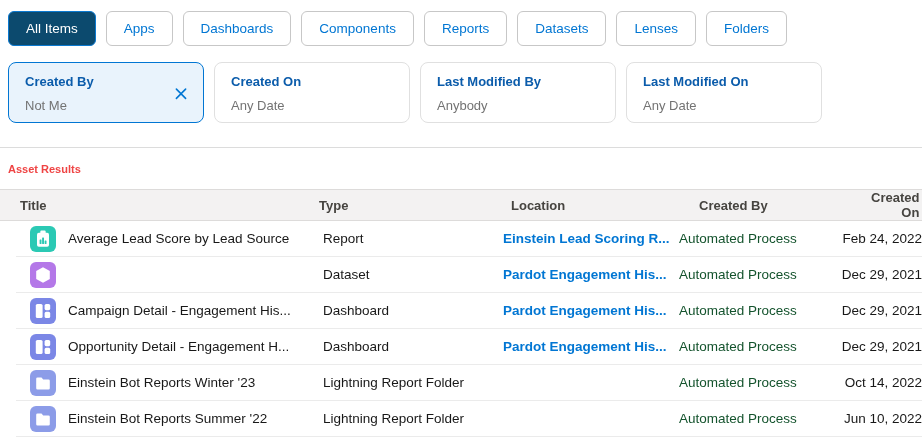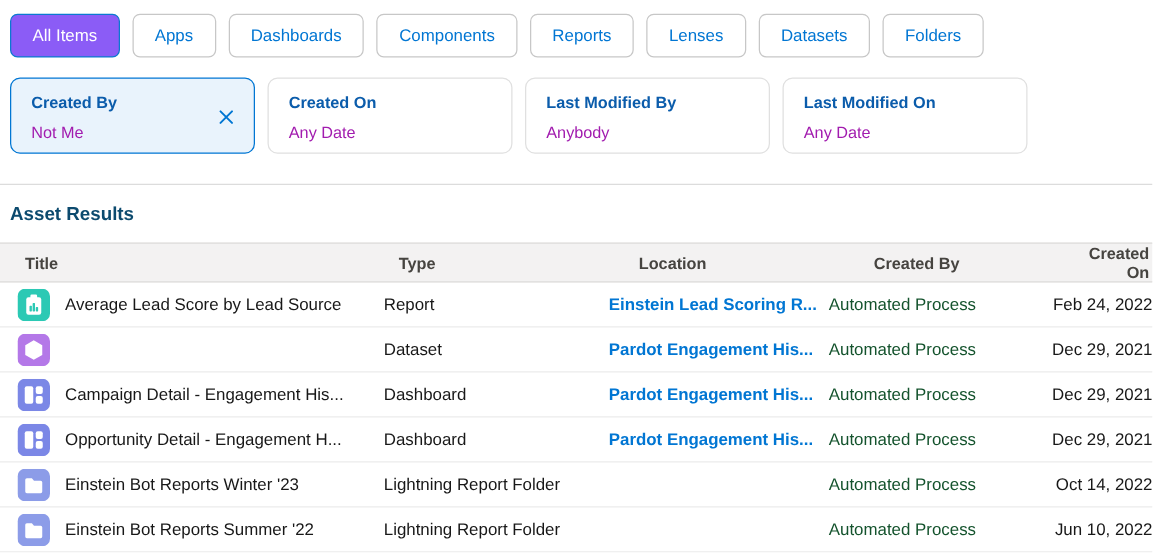--- a/index.html
+++ b/index.html
@@ -8,70 +8,70 @@
     font-family:"Liberation Sans",sans-serif;color:#181818;
     -webkit-font-smoothing:antialiased;
   }
   
   .tabs{display:flex;gap:10px;padding:11px 0 0 8px;}
   .tab{
     height:35px;padding:0 17px;border-radius:6px;border:1px solid #c7c7c7;
     background:#fff;color:#0176d3;font-size:13.5px;font-family:inherit;
     display:flex;align-items:center;cursor:pointer;white-space:nowrap;
   }
-  .tab.selected{background:#8b5cf6;border-color:#0b79d0;color:#fff;}
+  .tab.selected{background:#0c4a6e;border-color:#0b79d0;color:#fff;}
   
   .filters{display:flex;gap:10px;padding:16px 0 0 8px;}
   .filter-card{
     width:196px;height:61px;box-sizing:border-box;position:relative;
     border:1px solid #e0e0e0;border-radius:8px;background:#fff;
     padding:11px 16px;cursor:pointer;
   }
   .filter-card.selected{background:#e9f3fc;border-color:#0176d3;}
   .filter-title{font-size:13px;font-weight:bold;color:#0b5cab;}
-  .filter-value{font-size:13px;color:#a21caf;margin-top:9px;}
+  .filter-value{font-size:13px;color:#737373;margin-top:9px;}
   .filter-close{
     position:absolute;right:13px;top:50%;transform:translateY(-46%);
     background:none;border:none;padding:2px;cursor:pointer;line-height:0;
   }
   
   .divider{margin-top:24px;border-top:1px solid #dcdcdc;}
-  .results-heading{font-size:15px;font-weight:bold;color:#0c4a6e;padding:15px 0 0 8px;}
+  .results-heading{font-size:11px;font-weight:bold;color:#ef4444;padding:15px 0 0 8px;}
   .table{margin-top:14px;}
   .thead,.row{
     display:grid;
     grid-template-columns:307px 180px 176px 160px 1fr;
     align-items:center;
   }
   .thead{
     height:30px;background:#f3f2f2;
     border-top:1px solid #dddbda;border-bottom:1px solid #dddbda;
     font-size:13px;font-weight:bold;color:#464440;gap:12px;
   }
   .thead .c-title{padding-left:20px;}
   .thead .c-createdon{text-align:right;padding-right:14px;}
-  .row{height:35px;border-bottom:1px solid #ebebeb;font-size:13.5px;cursor:pointer;}
+  .row{height:35px;border-bottom:1px solid #ebebeb;font-size:13.5px;cursor:pointer;margin-left:16px;}
   .cell-title{display:flex;align-items:center;gap:12px;padding-left:14px;overflow:hidden;white-space:nowrap;}
   .cell-title .asset-icon{flex:0 0 auto;line-height:0;}
   .cell-type{color:#181818;}
   .cell-location a{color:#0176d3;text-decoration:none;font-weight:bold;}
   .cell-createdby{color:#14532d;}
   .cell-createdon{text-align:right;color:#181818;}
 </style>
 </head>
 <body>
 
 <div class="tabs">
     <button class="tab selected">All Items</button>
     <button class="tab">Apps</button>
     <button class="tab">Dashboards</button>
     <button class="tab">Components</button>
     <button class="tab">Reports</button>
+    <button class="tab">Datasets</button>
     <button class="tab">Lenses</button>
-    <button class="tab">Datasets</button>
     <button class="tab">Folders</button>
   </div>
 
 <div class="filters">
     <div class="filter-card selected">
       <div class="filter-title">Created By</div>
       <div class="filter-value">Not Me</div>
       <button class="filter-close"><svg width="14" height="14" viewBox="0 0 14 14" xmlns="http://www.w3.org/2000/svg">
      <path d="M2.4 2.4 L11.6 11.6 M11.6 2.4 L2.4 11.6" stroke="#0176d3" stroke-width="1.6" stroke-linecap="round"></path>
    </svg></button>

